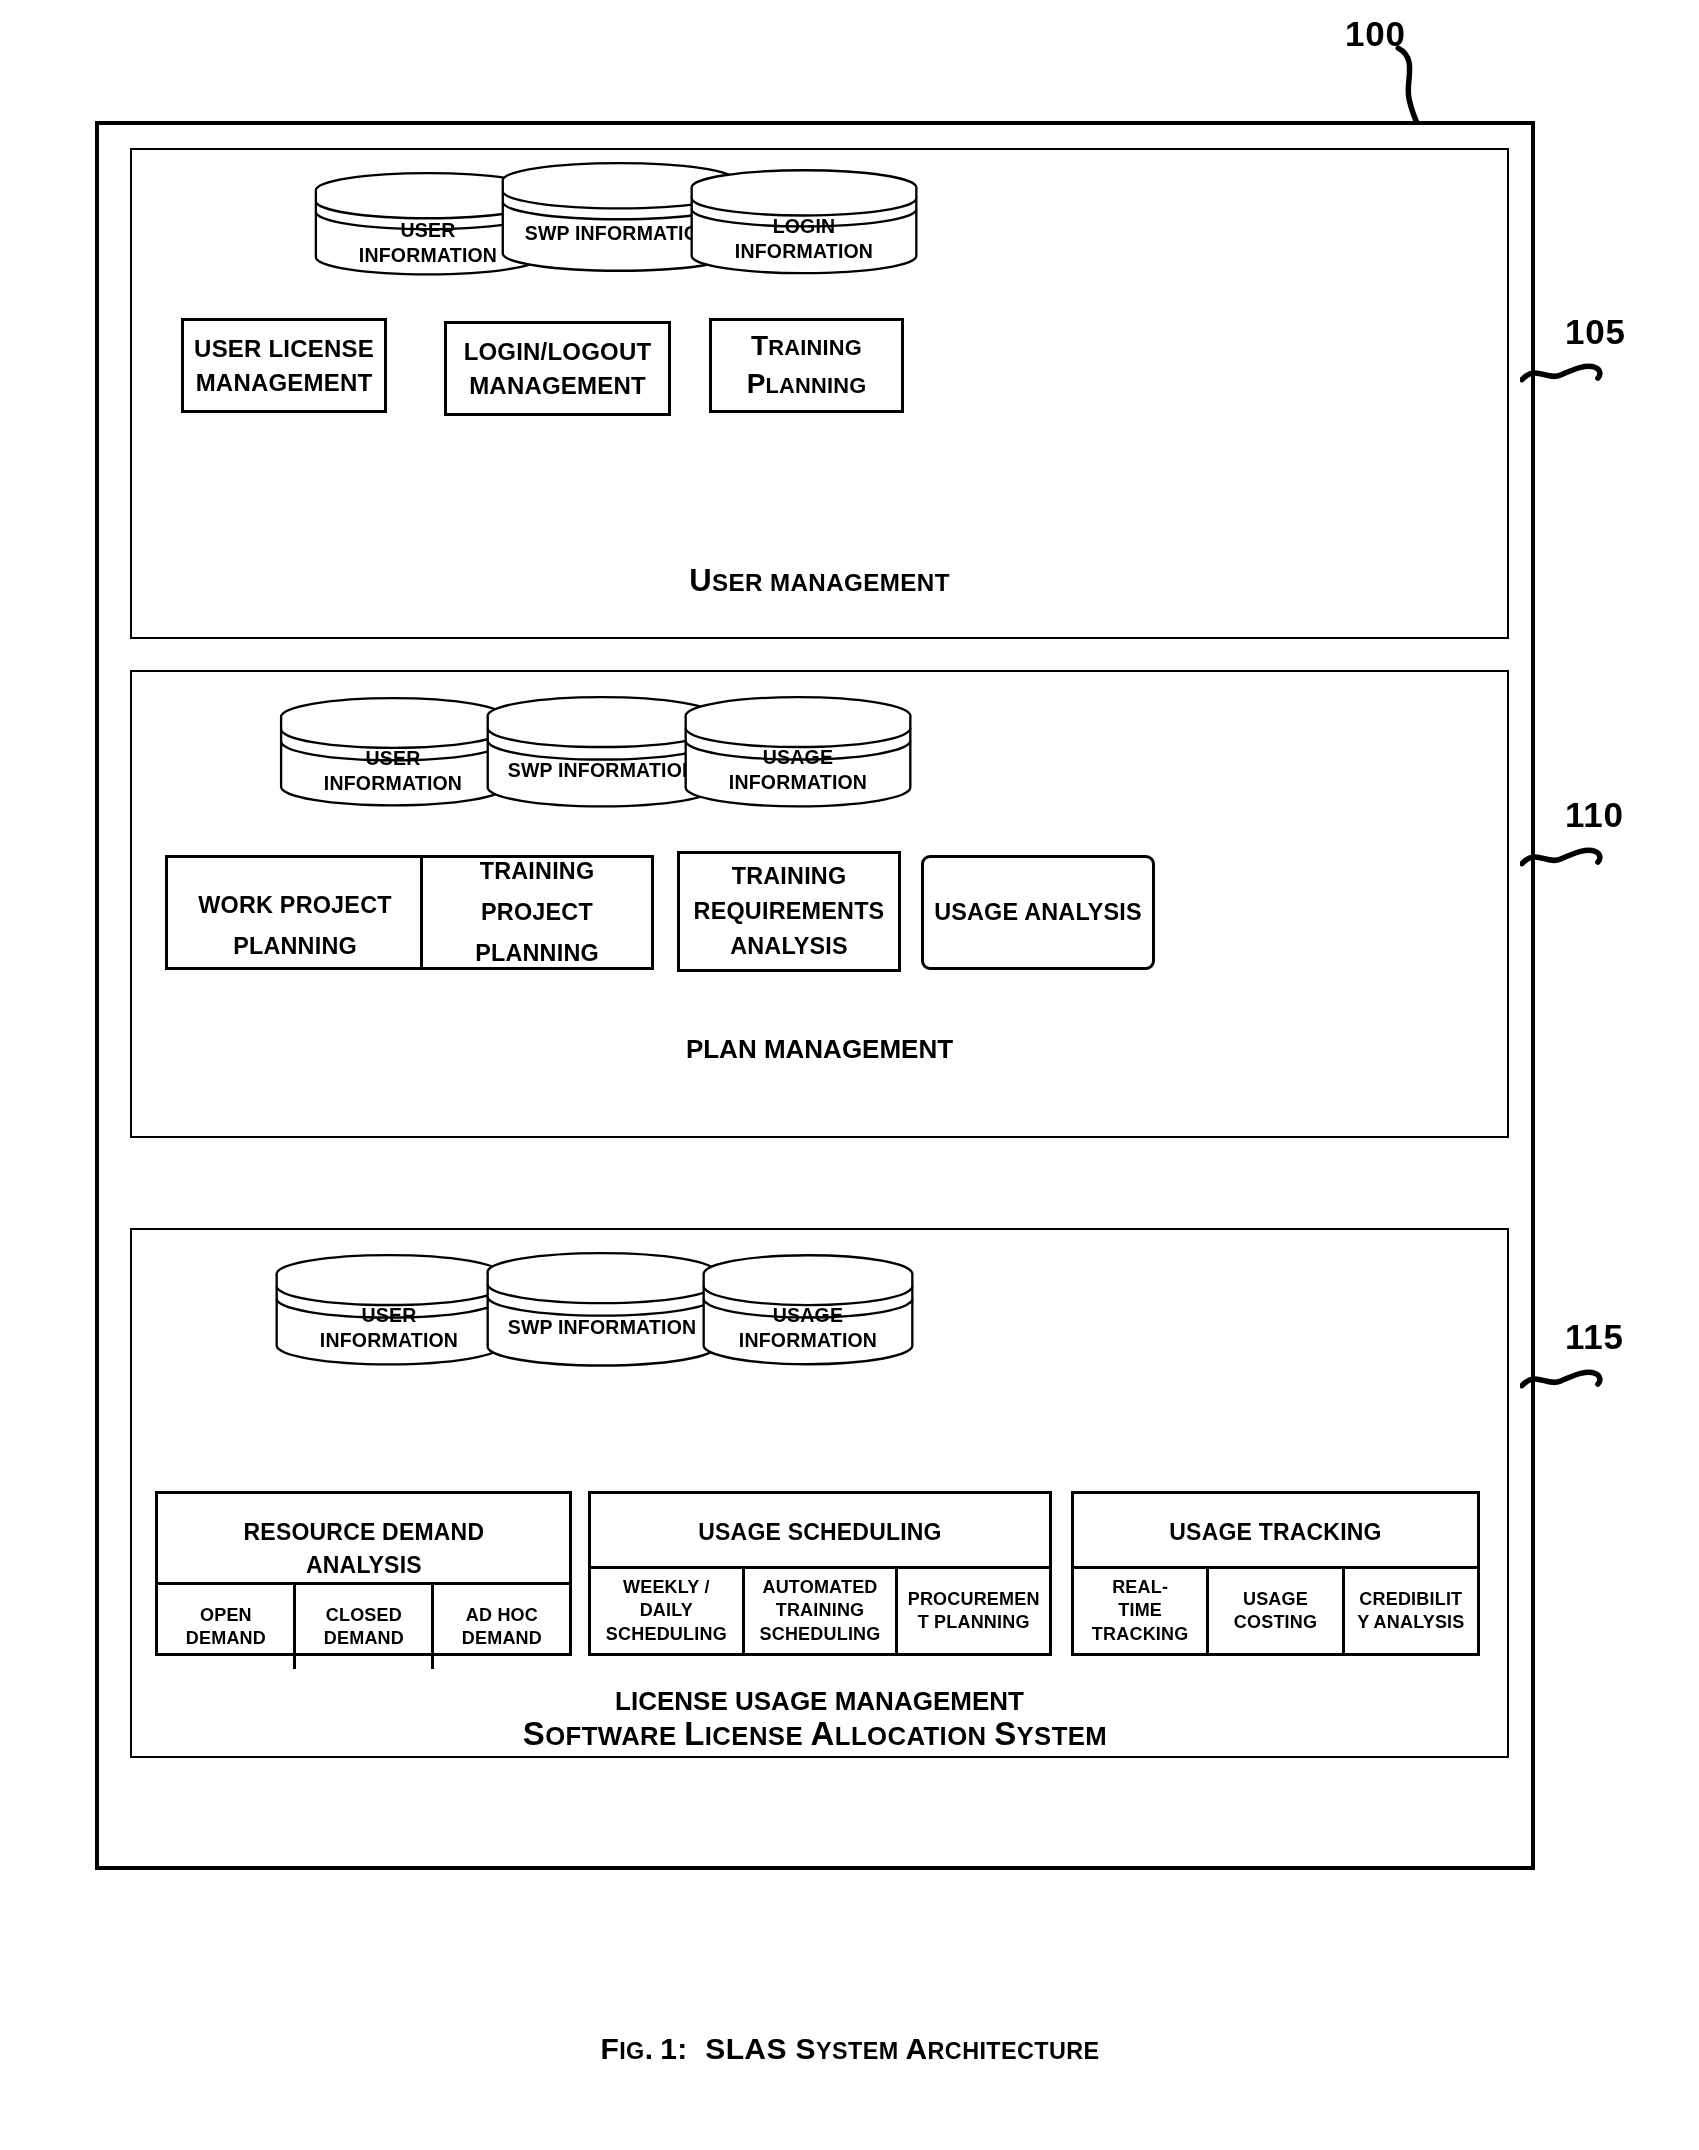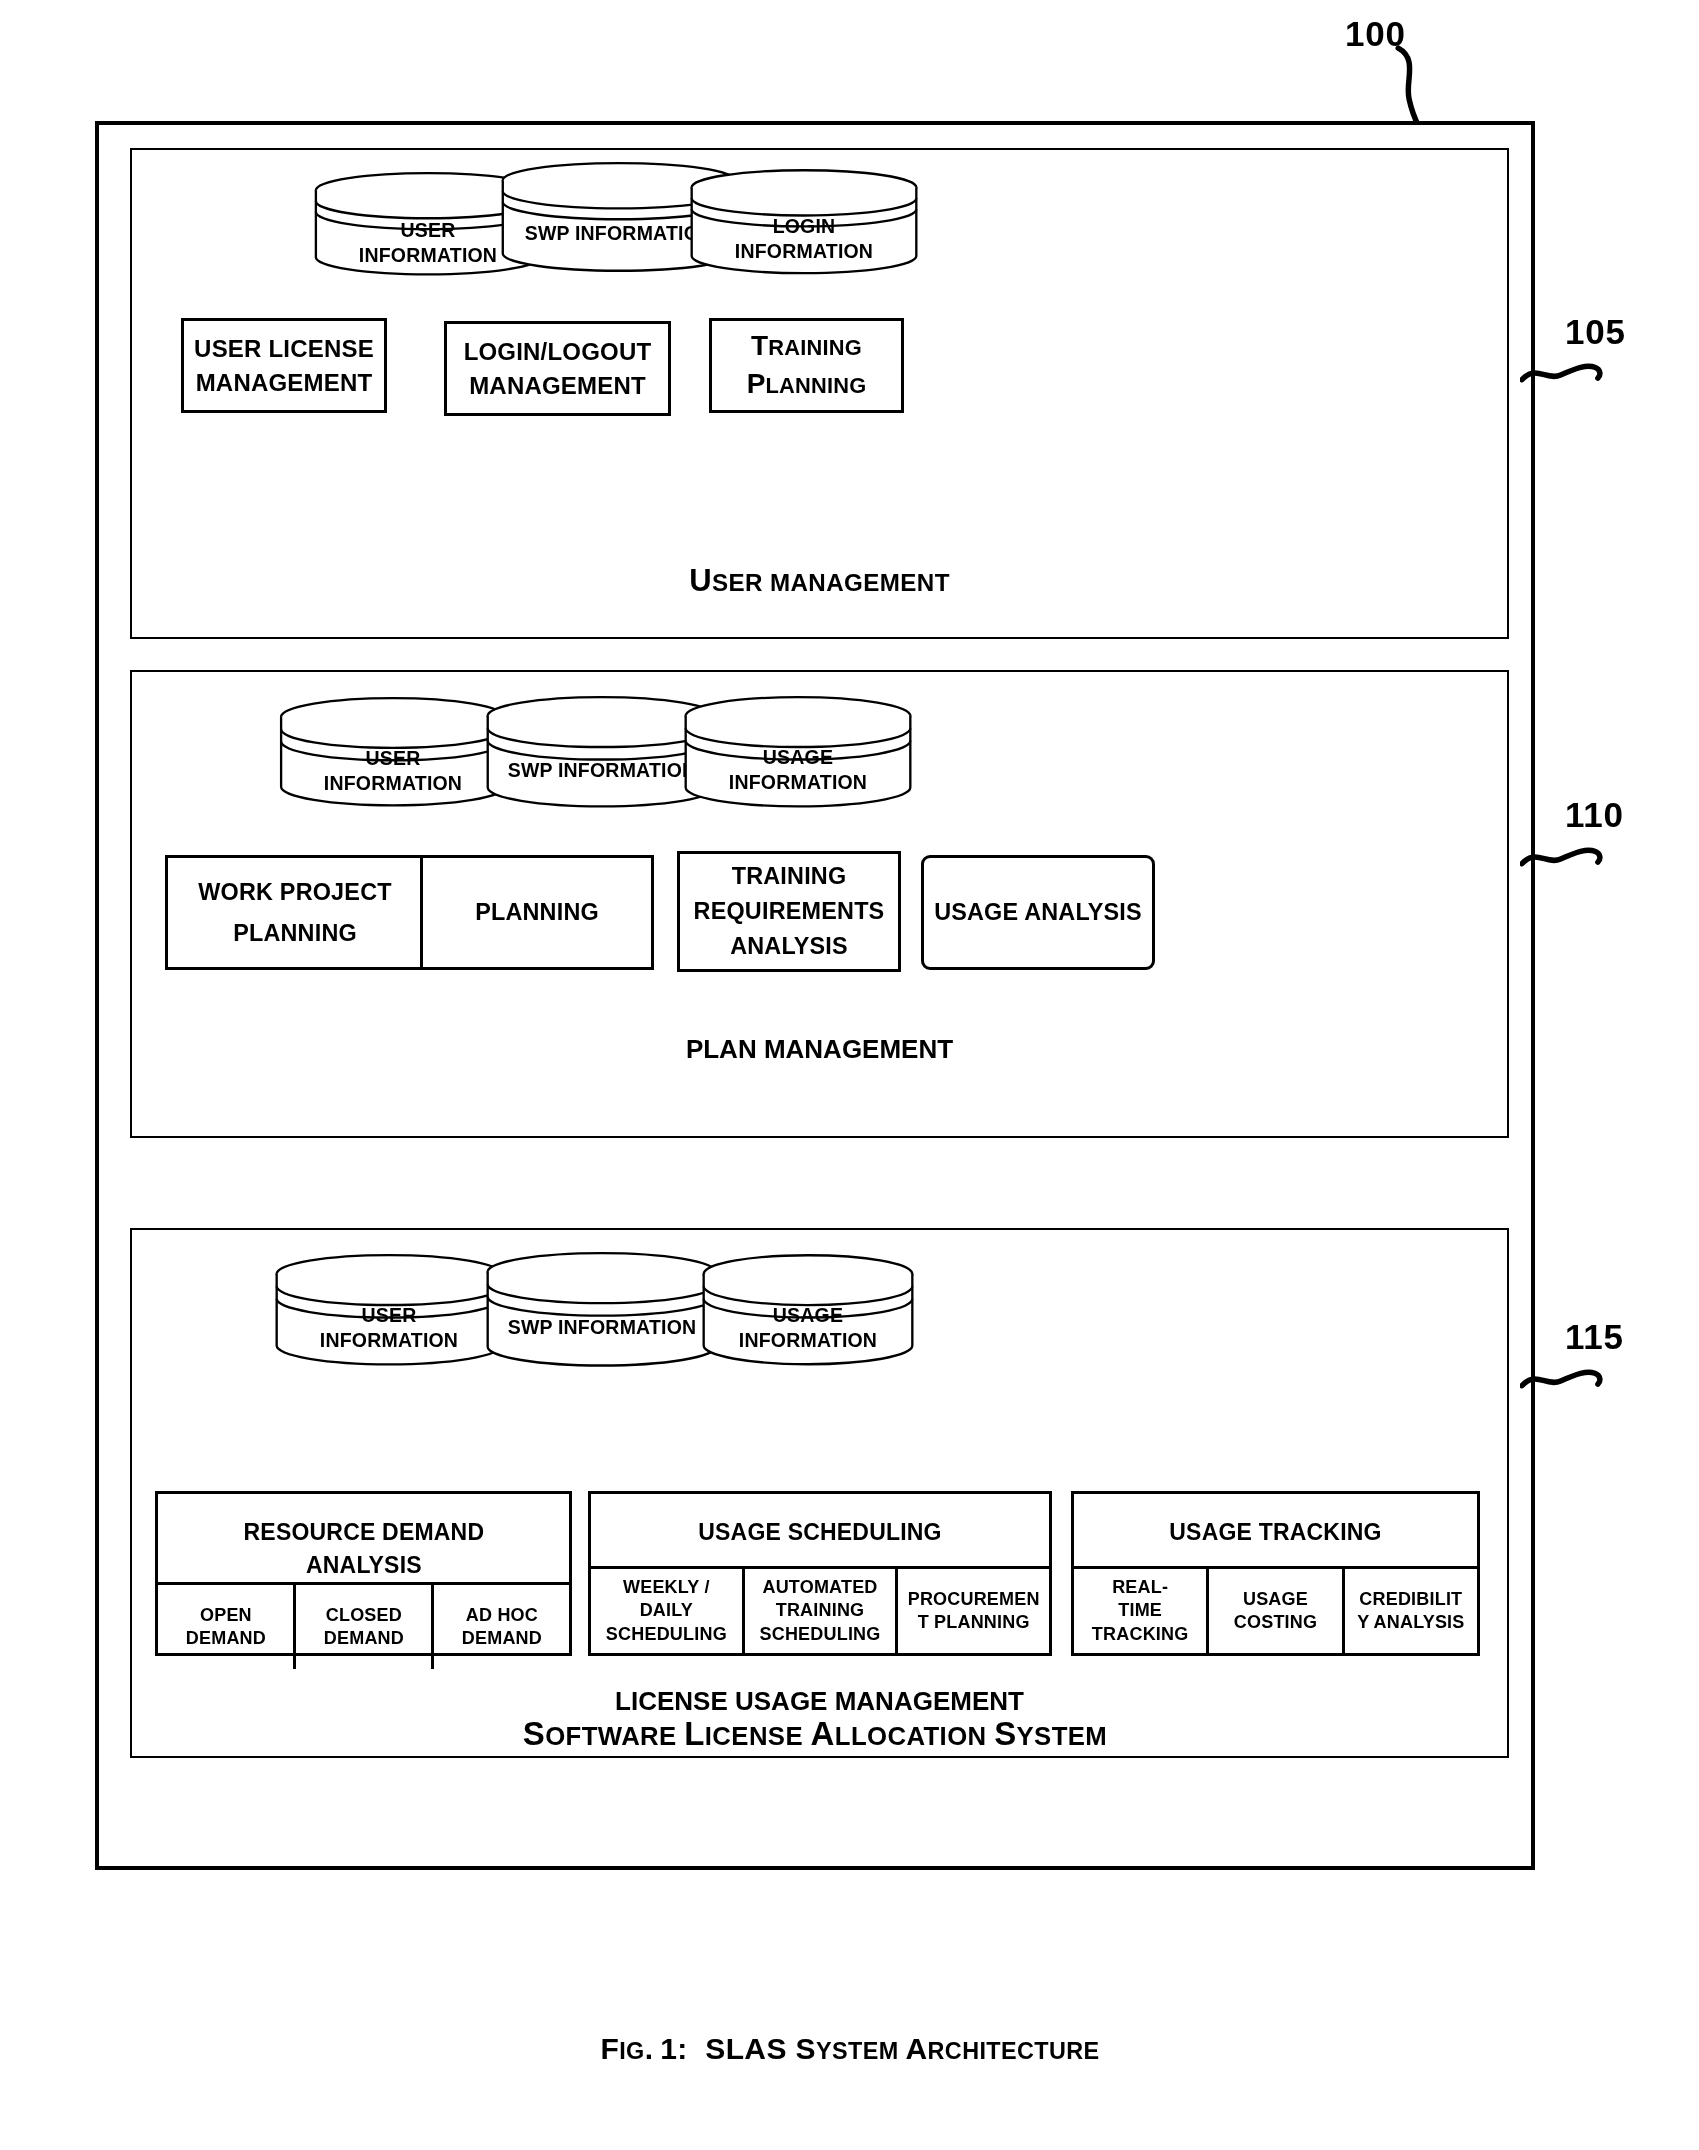--- a/index.html
+++ b/index.html
@@ -282,29 +282,30 @@
         <path d="M6,28 L6,120 A144,24 0 0 0 294,120 L294,28" fill="#fff" stroke="#000" stroke-width="3"></path>
         <path d="M6,44 A144,24 0 0 0 294,44" fill="none" stroke="#000" stroke-width="3"></path>
         <path d="M6,60 A144,24 0 0 0 294,60" fill="none" stroke="#000" stroke-width="3"></path>
       </svg>
       <div class="cyl-label" style="top:51px;">
         <div>USAGE</div>
         <div>INFORMATION</div>
       </div>
     </div>
 
-    <div class="modbox" style="left:33px; top:183px; width:260px; height:115px;">
+    <div class="modbox" style="left:33px; top:183px; width:260px; height:115px;align-items:flex-end;">
       <div class="txt" style="font-size:23.4px; line-height:41px;">
         <div>WORK PROJECT</div>
         <div>PLANNING</div>
       </div>
     </div>
 
     <div class="modbox" style="left:288px; top:183px; width:234px; height:115px;">
       <div class="txt" style="font-size:23.4px; line-height:41px;">
+        <div>TRAINING PROJECT</div>
         <div>PLANNING</div>
       </div>
     </div>
 
     <div class="modbox" style="left:545px; top:179px; width:224px; height:121px;">
       <div class="txt" style="font-size:23.4px; line-height:35px;">
         <div>TRAINING</div>
         <div>REQUIREMENTS</div>
         <div>ANALYSIS</div>
       </div>

